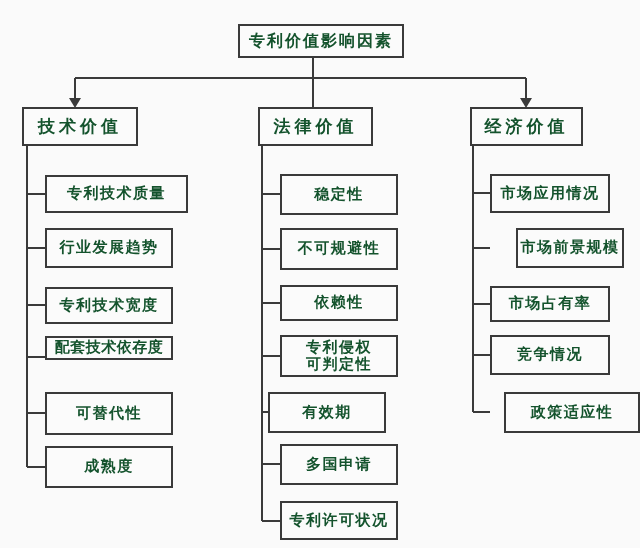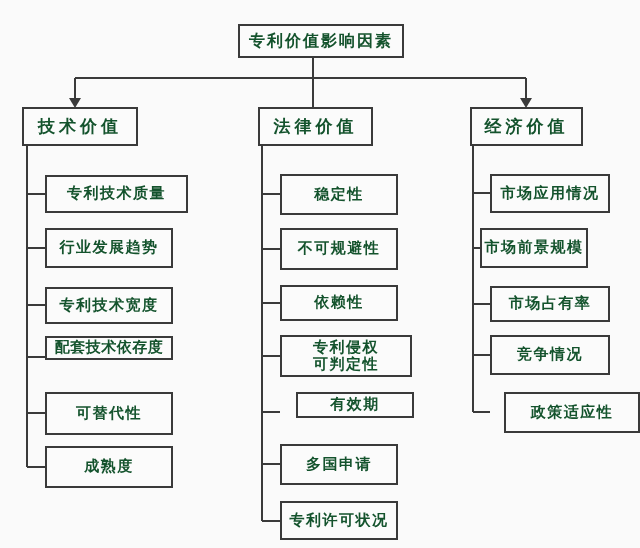--- a/index.html
+++ b/index.html
@@ -89,25 +89,25 @@
   <div class="node leaf" style="left:45px; top:175px; width:143px; height:38px">专利技术质量</div>
   <div class="node leaf" style="left:45px; top:228px; width:128px; height:40px">行业发展趋势</div>
   <div class="node leaf" style="left:45px; top:287px; width:128px; height:37px">专利技术宽度</div>
   <div class="node leaf" style="left:45px; top:336px; width:128px; height:24px; letter-spacing:0.5px">配套技术依存度</div>
   <div class="node leaf" style="left:45px; top:392px; width:128px; height:43px">可替代性</div>
   <div class="node leaf" style="left:45px; top:446px; width:128px; height:42px">成熟度</div>
 
   <div class="node leaf" style="left:280px; top:174px; width:118px; height:41px">稳定性</div>
   <div class="node leaf" style="left:280px; top:228px; width:118px; height:42px">不可规避性</div>
   <div class="node leaf" style="left:280px; top:285px; width:118px; height:36px">依赖性</div>
-  <div class="node leaf" style="left:280px; top:335px; width:132px; height:42px">专利侵权
+  <div class="node leaf" style="left:280px; top:335px; width:118px; height:42px">专利侵权
 可判定性</div>
-  <div class="node leaf" style="left:296px; top:392px; width:118px; height:26px">有效期</div>
+  <div class="node leaf" style="left:268px; top:392px; width:118px; height:41px">有效期</div>
   <div class="node leaf" style="left:280px; top:444px; width:118px; height:41px">多国申请</div>
   <div class="node leaf" style="left:280px; top:501px; width:118px; height:39px">专利许可状况</div>
 
   <div class="node leaf" style="left:490px; top:174px; width:120px; height:39px">市场应用情况</div>
-  <div class="node leaf" style="left:480px; top:228px; width:108px; height:40px">市场前景规模</div>
+  <div class="node leaf" style="left:516px; top:228px; width:108px; height:40px">市场前景规模</div>
   <div class="node leaf" style="left:490px; top:286px; width:120px; height:36px">市场占有率</div>
   <div class="node leaf" style="left:490px; top:335px; width:120px; height:40px">竞争情况</div>
   <div class="node leaf" style="left:504px; top:392px; width:136px; height:41px">政策适应性</div>
 
 </div>
 
 </body></html>

